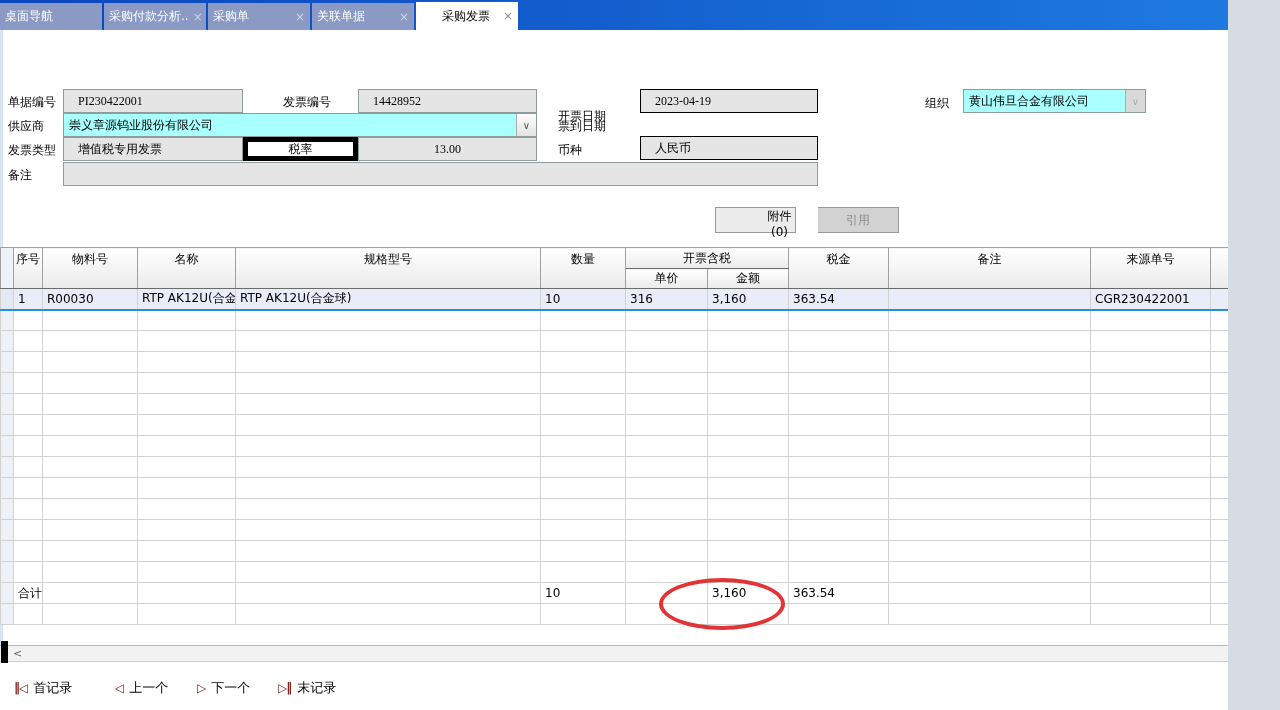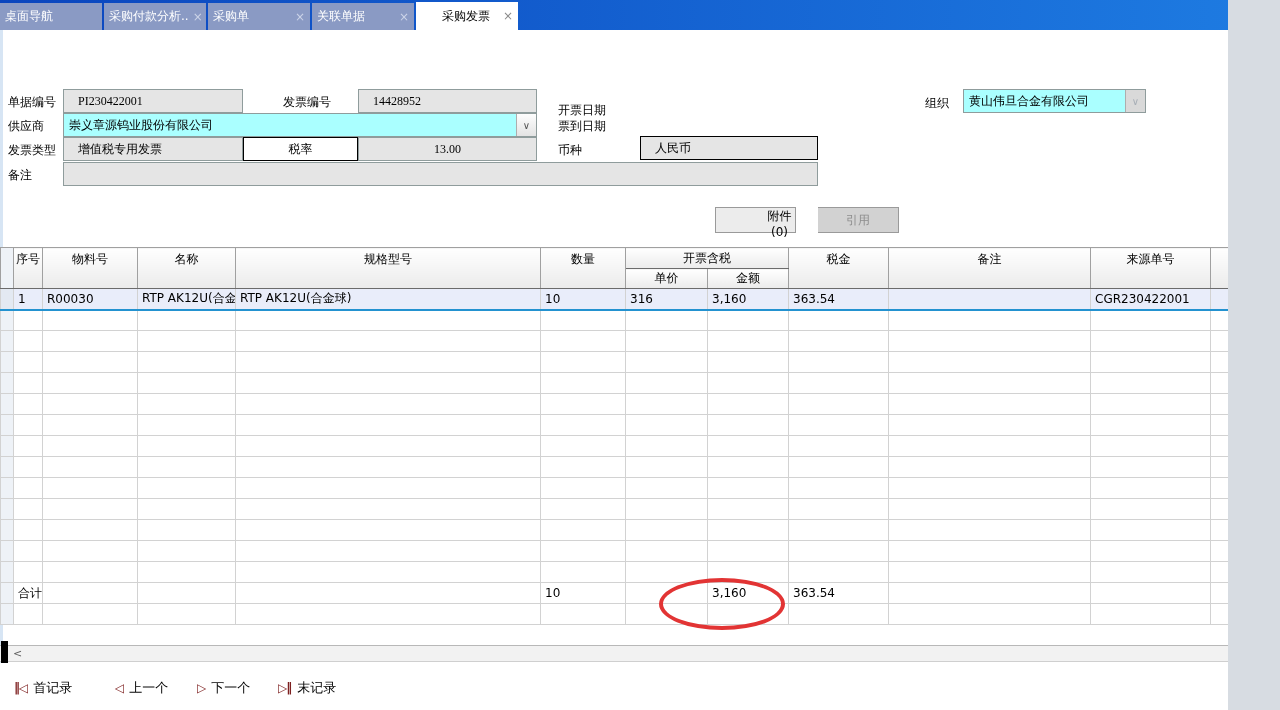--- a/index.html
+++ b/index.html
@@ -25,21 +25,21 @@
   .left-strip { position:absolute; left:0; top:30px; width:3px; height:633px; background:#d7e5f4; }
   
   .flabel { position:absolute; height:16px; line-height:16px; white-space:nowrap; }
   .field {
     position:absolute; height:24px; background:#e5e5e5; border:1px solid #8f9c9c;
     font-family:Liberation Serif, serif; font-size:12px; padding:2px 14px; color:#000;
   }
   .field.dark { border:1px solid #000; }
   .field.num { text-align:center; }
   .whitecell {
-    position:absolute; height:24px; background:#fff; border:1px solid #000000;
+    position:absolute; height:24px; background:#fff; border:5px solid #000000;
     display:flex; align-items:center; justify-content:center;
   }
   .combo { position:absolute; height:24px; border:1px solid #8f9c9c; background:#aaffff; display:flex; }
   .combo .ctxt { flex:1; padding:3px 5px; overflow:hidden; white-space:nowrap; }
   .combo .cbtn {
     width:20px; background:linear-gradient(#fdfdfd,#e3e3e3); border-left:1px solid #adadad;
     display:flex; align-items:center; justify-content:center; color:#555; font-size:10px;
   }
   .combo.disabled .cbtn { background:#d9d9d9; color:#a7aeb6; }
   
@@ -110,30 +110,31 @@
     </div>
     <div class="tab active">
       <span>采购发票</span>
       <span class="close">×</span>
     </div>
   </div>
   <div class="left-strip"></div>
 
   <div class="flabel" style="left:8px;top:94px">单据编号</div>
   <div class="flabel" style="left:283px;top:94px">发票编号</div>
-  <div class="flabel" style="left:558px;top:102px">开票日期</div>
+  <div class="flabel" style="left:558px;top:108px">开票日期</div>
   <div class="flabel" style="left:925px;top:95px">组织</div>
   <div class="flabel" style="left:8px;top:118px">供应商</div>
   <div class="flabel" style="left:558px;top:118px">票到日期</div>
   <div class="flabel" style="left:8px;top:142px">发票类型</div>
   <div class="flabel" style="left:558px;top:142px">币种</div>
   <div class="flabel" style="left:8px;top:167px">备注</div>
 
   <input class="field" style="left: 63px; top: 89px; width: 180px;" value="PI230422001">
   <input class="field" style="left: 358px; top: 89px; width: 179px;" value="14428952">
+  <input class="field dark" style="left: 640px; top: 89px; width: 178px;" value="2023-04-19">
   <div class="combo disabled" style="left:963px;top:89px;width:183px">
     <div class="ctxt">黄山伟旦合金有限公司</div>
     <div class="cbtn">∨</div>
   </div>
 
   <div class="combo" style="left:63px;top:113px;width:474px">
     <div class="ctxt">崇义章源钨业股份有限公司</div>
     <div class="cbtn">∨</div>
   </div>
 

